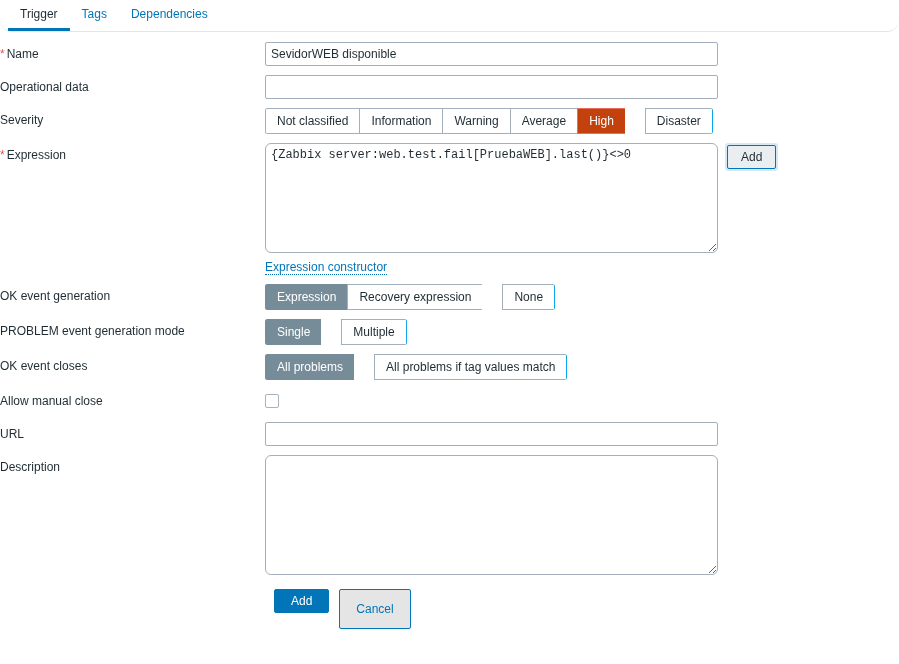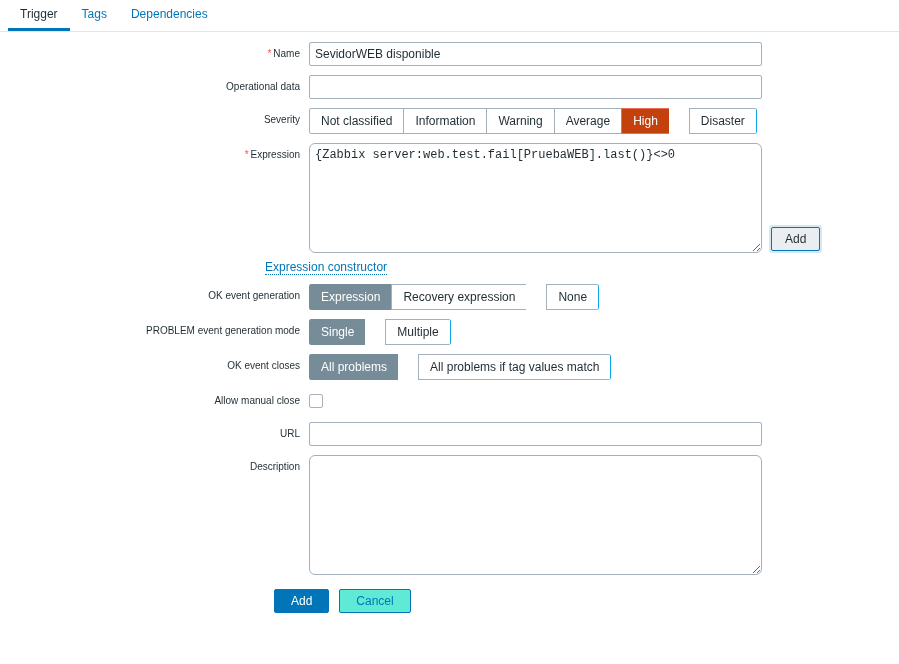--- a/index.html
+++ b/index.html
@@ -16,20 +16,21 @@
     overflow: hidden;
   }
 
   
   .tabbar {
     position: relative;
     height: 32px;
     border-bottom: 1px solid #e3e6e8;
     padding-left: 8px;
     box-sizing: border-box;
+    border-radius: 12px;
   }
   .tab {
     display: inline-block;
     padding: 7px 12px 9px 12px;
     font-size: 12px;
     color: #0275b8;
     cursor: pointer;
     line-height: 15px;
   }
   .tab.active {
@@ -44,36 +45,35 @@
     padding-top: 10px;
   }
   .row {
     display: flex;
     align-items: flex-start;
     margin-bottom: 9px;
   }
   .label {
     width: 265px;
     min-width: 265px;
-    text-align: right;
+    text-align: left;
     padding-right: 9px;
     box-sizing: border-box;
-    font-size: 10px;
+    font-size: 12px;
     color: #1f2c33;
     line-height: 24px;
-    margin-left: 44px;
   }
   .label .req {
     color: #e45959;
     margin-right: 2px;
   }
   .field {
     flex: 1;
     display: flex;
-    align-items: flex-end;
+    align-items: flex-start;
   }
 
   
   input[type="text"].txt {
     width: 453px;
     height: 24px;
     box-sizing: border-box;
     border: 1px solid #a3b0bb;
     border-radius: 2px;
     padding: 0 5px;
@@ -220,27 +220,27 @@
     border-radius: 2px;
     color: #ffffff;
     font-family: "Liberation Sans", sans-serif;
     font-size: 12px;
     height: 24px;
     padding: 0 16px;
     cursor: pointer;
     line-height: 22px;
   }
   .btn-secondary {
-    background: #5eead4;
+    background: #e5e5e5;
     border: 1px solid #0275b8;
     border-radius: 2px;
     color: #0275b8;
     font-family: "Liberation Sans", sans-serif;
     font-size: 12px;
-    height: 24px;
+    height: 40px;
     padding: 0 16px;
     margin-left: 10px;
     cursor: pointer;
     line-height: 22px;
   }
 </style>
 </head>
 <body>
 
 <div class="tabbar">

